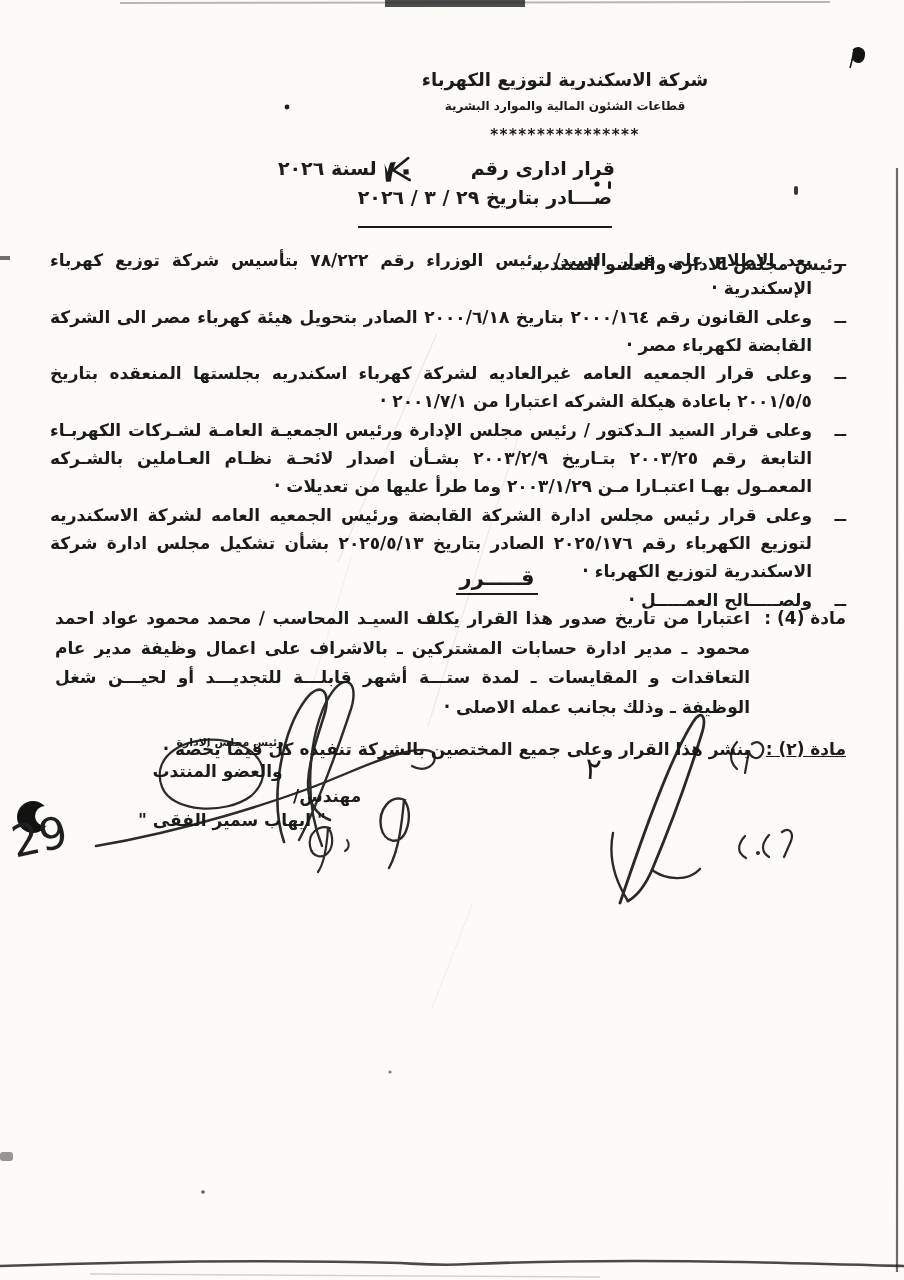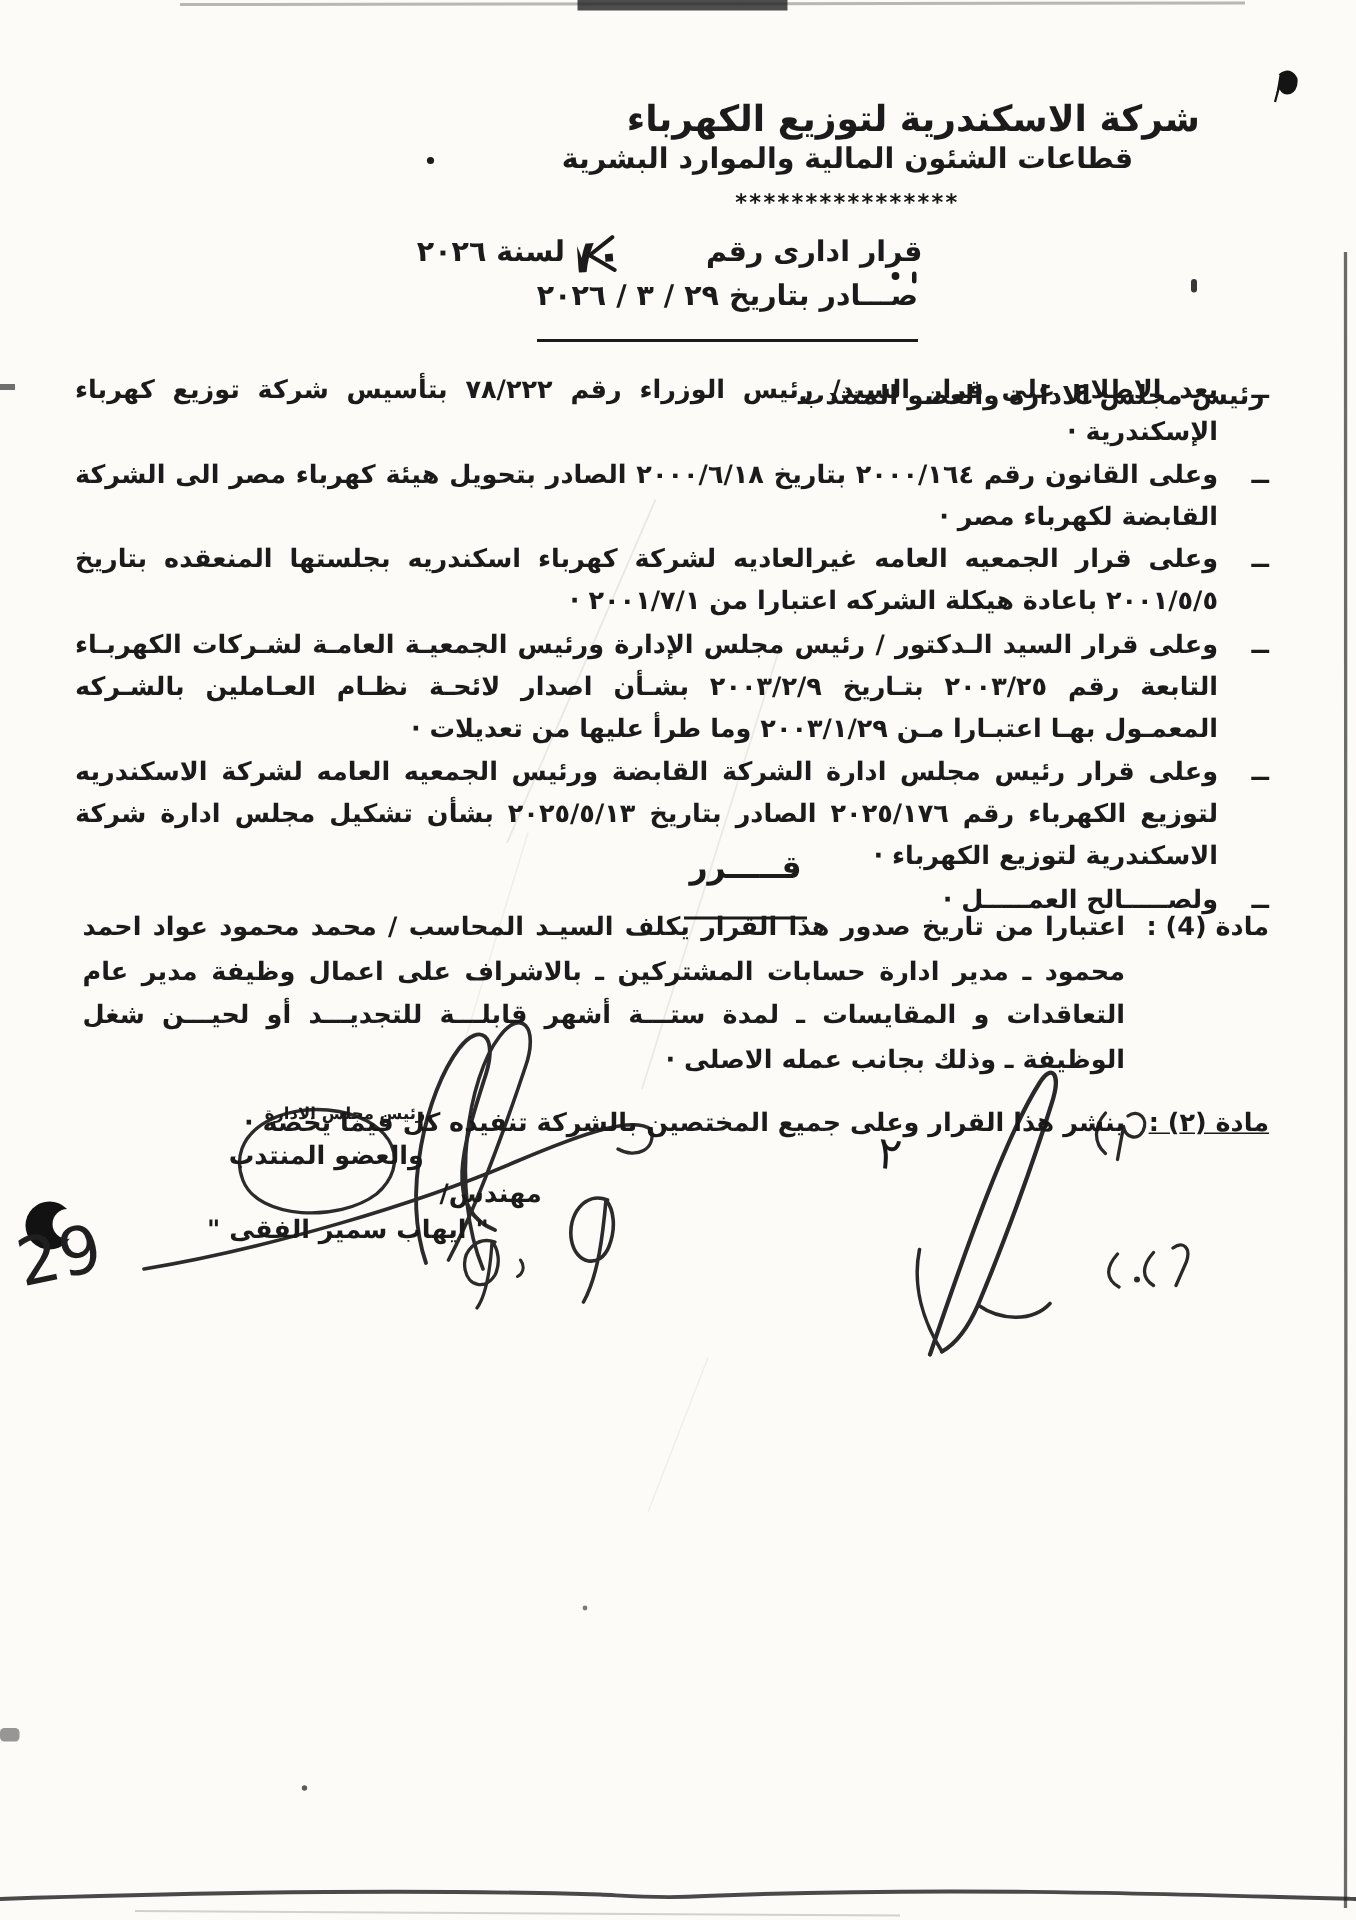--- a/index.html
+++ b/index.html
@@ -7,42 +7,42 @@
     width:904px;height:1280px;position:relative;overflow:hidden;
     background:#fcfbf8;
     font-family:"DejaVu Sans",sans-serif;
     color:#1b1b1b;
   }
   .page{position:absolute;inset:0;direction:rtl;}
   .abs{position:absolute;}
   .b{font-weight:700;}
   
   .hdr{top:66px;left:330px;width:470px;text-align:center;line-height:27px;}
-  .hdr .company{font-size:24px;text-align:right;}
-  .hdr .dept{font-size:19px;}
+  .hdr .company{font-size:18px;}
+  .hdr .dept{font-size:12px;}
   .hdr .stars{font-size:15px;letter-spacing:1.5px;direction:ltr;margin-top:2px;color:#161616;}
   .decision-row{
     top:148px;right:289px;display:flex;direction:rtl;align-items:center;gap:8px;
     font-size:19px;
   }
   .issued{
     top:186px;right:292px;font-size:19px;
     border-bottom:2px solid #1b1b1b;padding-bottom:18px;letter-spacing:.5px;
   }
   .authority{top:220px;right:61px;font-size:17.5px;margin-top:34px;}
   
   .preamble{top:246px;right:58px;left:50px;}
   .bullet{display:flex;direction:rtl;font-size:17px;line-height:28.3px;}
   .bullet .dash{width:34px;flex:0 0 34px;letter-spacing:-1px;}
   .bullet .txt{flex:1;text-align:justify;text-align-last:right;}
   
   .decree-heading{
     top:566px;left:90px;right:0;text-align:center;font-size:21px;
   }
-  .decree-heading span{border-bottom:2.5px solid #1b1b1b;padding:0 4px 21px;}
+  .decree-heading span{border-bottom:2.5px solid #1b1b1b;padding:0 4px 3px;}
   
   .articles{top:604px;right:58px;left:55px;}
   .article{display:flex;direction:rtl;font-size:17px;line-height:29.5px;}
   .article + .article{margin-top:13px;}
   .article .lbl{width:96px;flex:0 0 96px;white-space:nowrap;}
   .article .lbl.u{text-decoration:underline;}
   .article .txt{flex:1;text-align:justify;text-align-last:right;}
   
   .sig-t1{top:736px;left:150px;width:160px;font-size:11px;text-align:center;}
   .sig-t2{top:761px;left:145px;width:145px;font-size:17px;text-align:center;}

